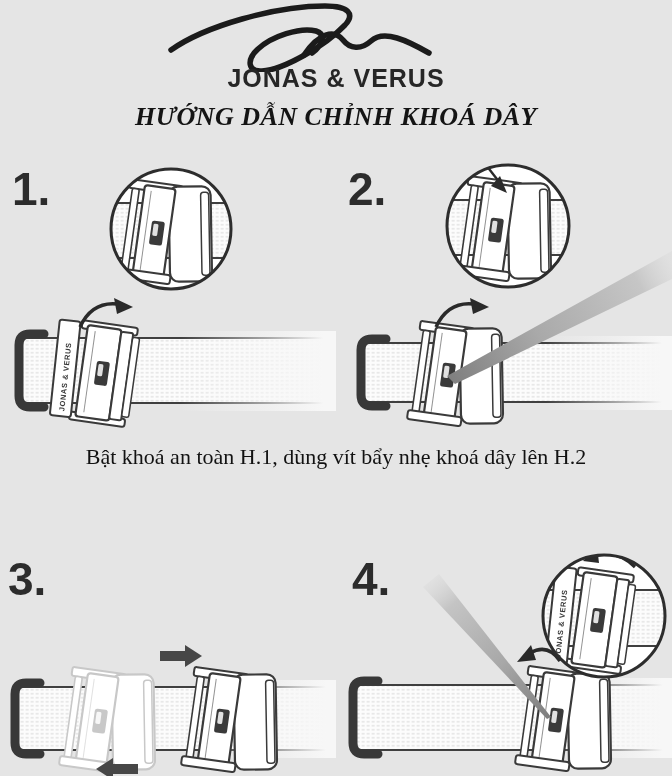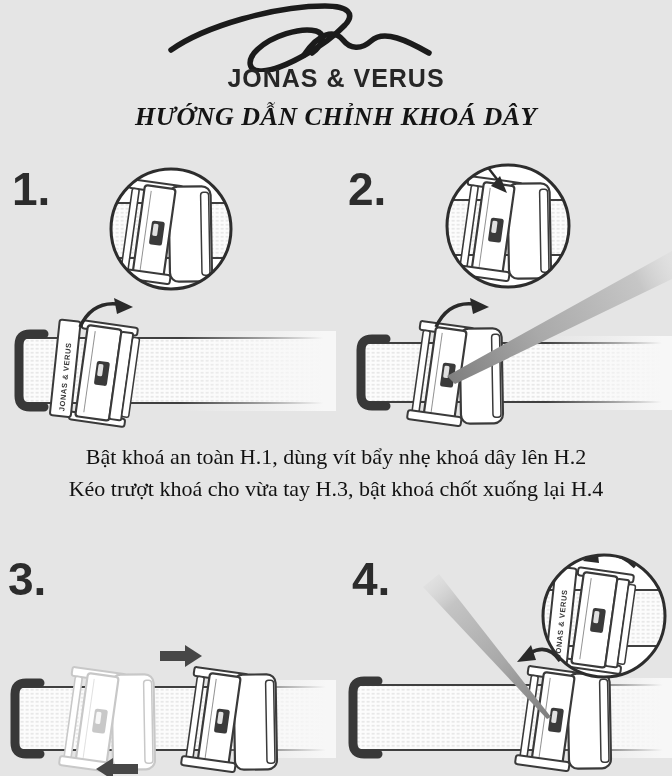--- a/index.html
+++ b/index.html
@@ -156,21 +156,20 @@
           <line x1="150" y1="10" x2="164" y2="28" stroke="#2a2a2a" stroke-width="2.4"></line>
           <polygon points="171,38 155,31 164,21" fill="#2a2a2a"></polygon>
         </g>
       </g>
       <circle cx="172" cy="71" r="61" fill="none" stroke="#2d2d2d" stroke-width="3"></circle>
     </g>
   </svg>
 
   <div class="abs notes">
     <p>Bật khoá an toàn H.1, dùng vít bẩy nhẹ khoá dây lên H.2</p>
-    <p>Kéo trượt khoá cho vừa tay H.3, bật khoá chốt xuống lại H.4</p>
   </div>
 
   <div class="abs step-num" style="left:8px;top:556px">3.</div>
   <svg class="abs" style="left:0;top:520px" width="336" height="256" viewBox="0 0 336 256">
     <g>
       <rect x="14" y="167" width="322" height="63" fill="url(#mesh)"></rect>
       <line x1="14" y1="167" x2="336" y2="167" stroke="#3f3f3f" stroke-width="2.2"></line>
       <line x1="14" y1="230" x2="336" y2="230" stroke="#3f3f3f" stroke-width="2.2"></line>
       <rect x="210" y="160" width="126" height="78" fill="url(#fadeRight)"></rect>
       <path d="M40,163 L26,163 Q15,163 15,174 L15,223 Q15,234 26,234 L40,234" fill="none" stroke="#383838" stroke-width="9" stroke-linecap="round"></path>

